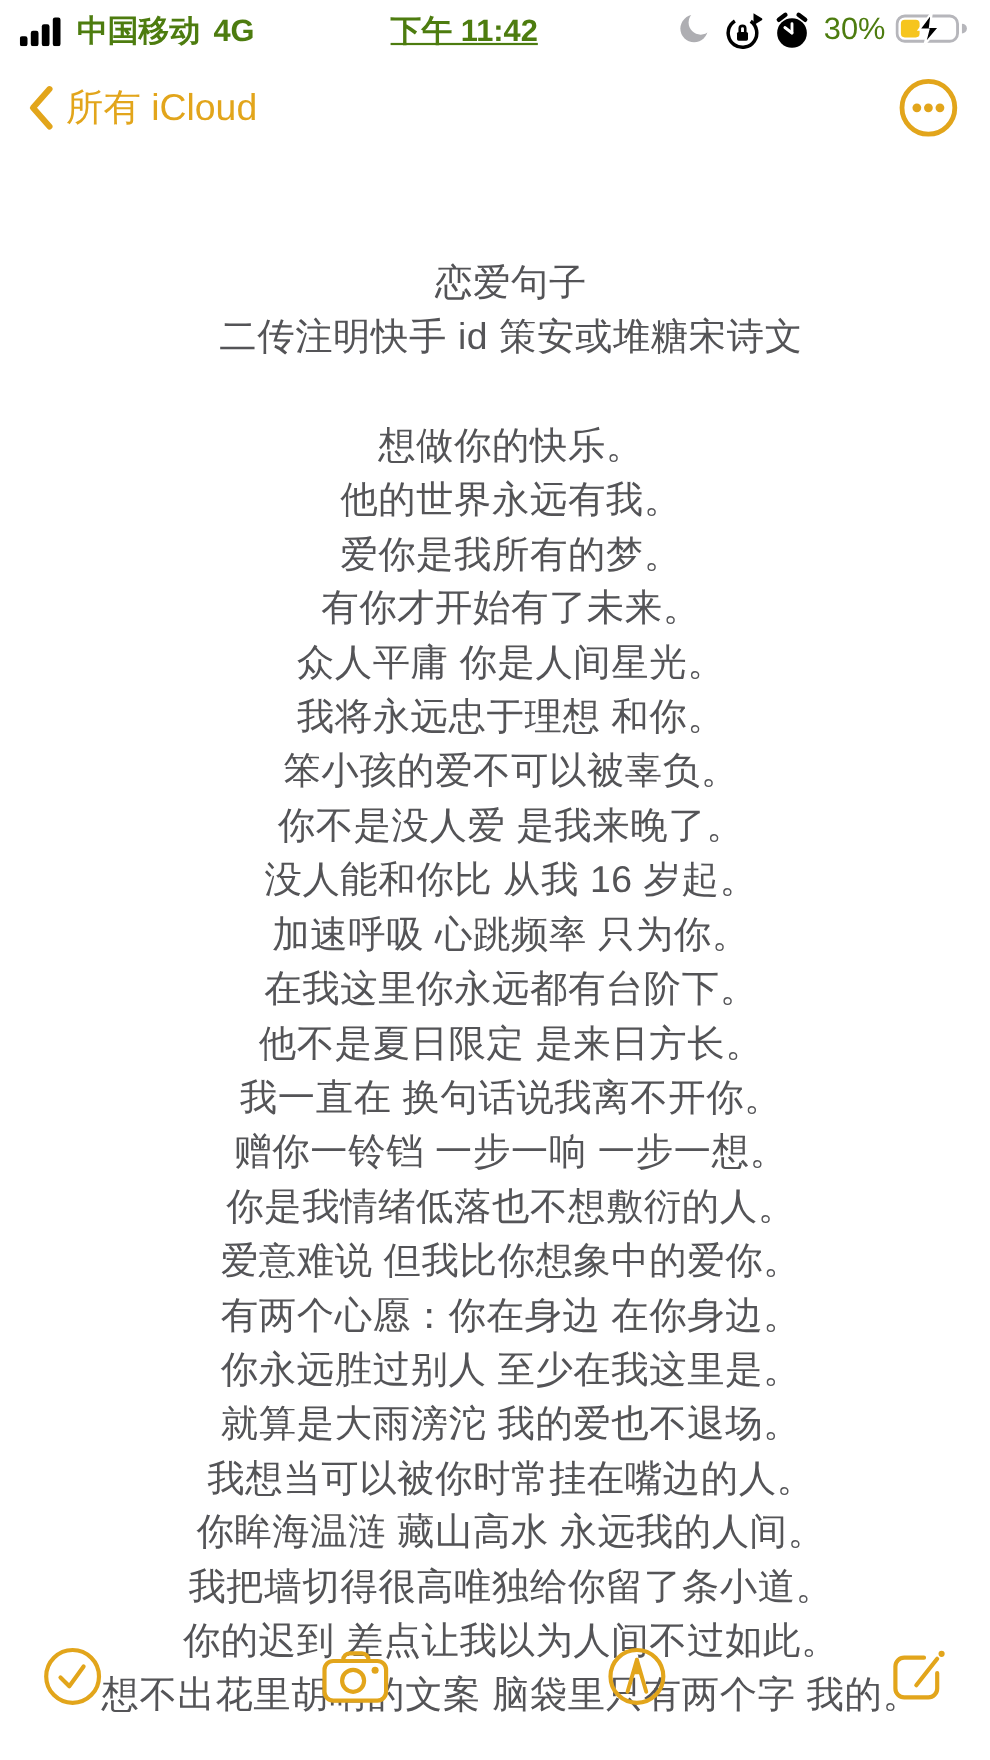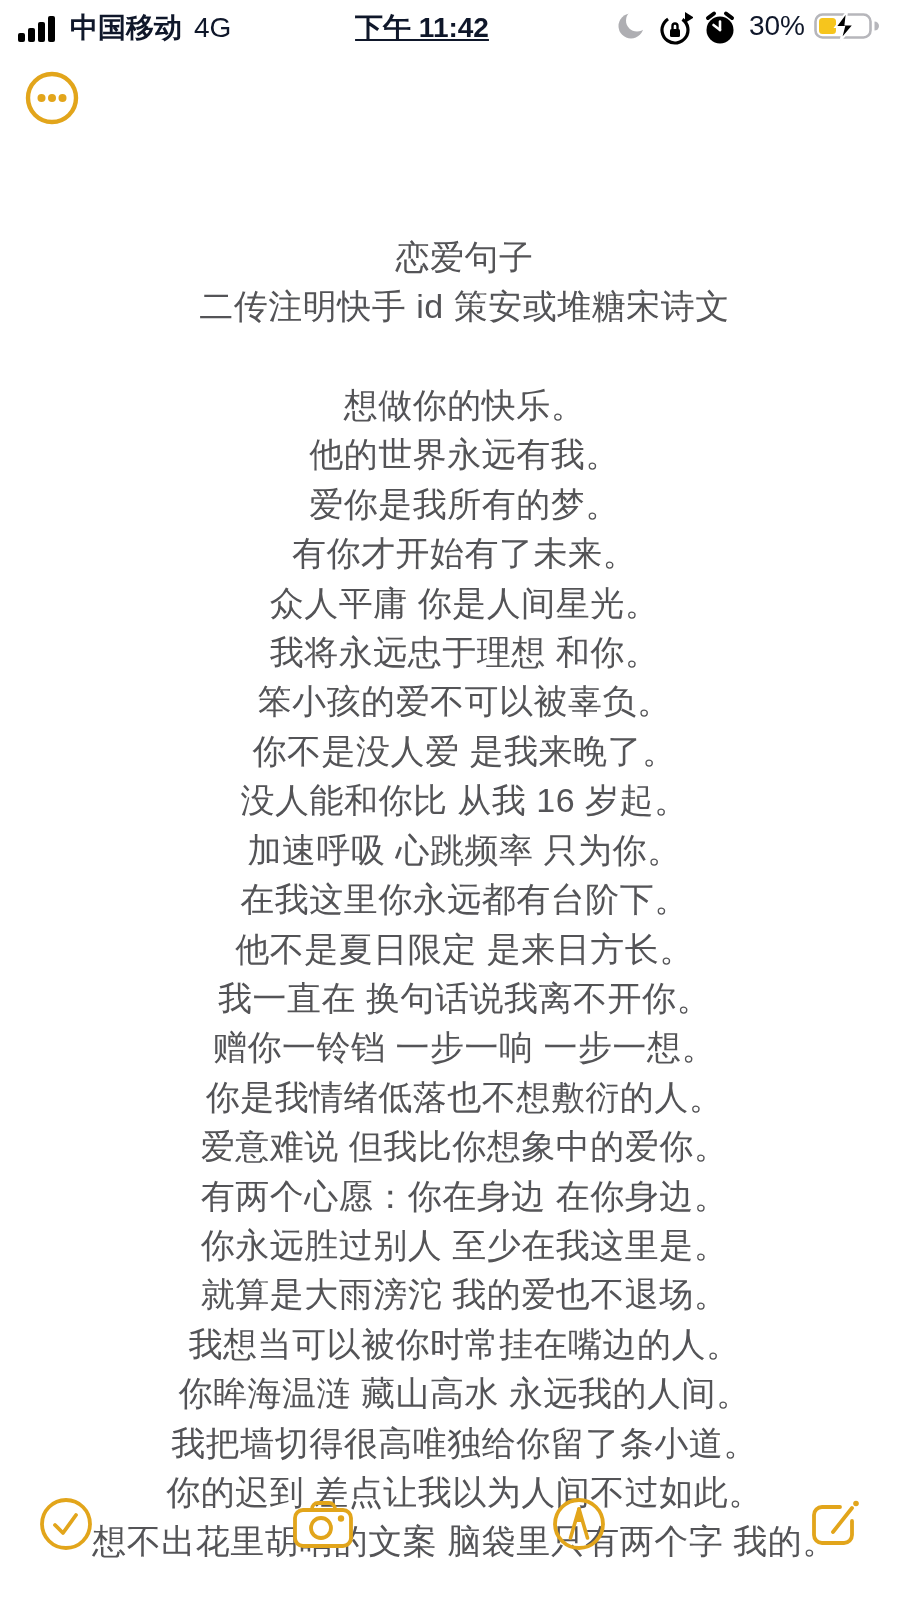--- a/index.html
+++ b/index.html
@@ -13,28 +13,28 @@
   .screen { width: 900px; height: 1600px; position: relative; background: #fff; }
 
   
   .status-bar {
     height: 48px;
     display: flex;
     align-items: center;
     padding: 8px 18px 0 18px;
     font-size: 28px;
     font-weight: 600;
-    color: #0f172a;
+    color: #4d7c0f;
   }
   .sb-left  { flex: 1; display: flex; align-items: center; gap: 10px; }
   .sb-center{ flex: 0 0 auto; transform: translateX(-28px); text-decoration: underline; }
   .sb-right { flex: 1; display: flex; align-items: flex-start; justify-content: flex-end; gap: 9px; }
   .sb-left svg, .sb-right svg { display: block; }
   .carrier { margin-left: 2px; }
-  .network { margin-left: 2px; font-weight: 400; }
+  .network { margin-left: 2px; font-weight: 700; }
   .batt-pct { font-weight: 500; margin-left: 2px; }
 
   
   .nav-bar {
     height: 78px;
     display: flex;
     align-items: center;
     justify-content: space-between;
     padding: 22px 28px 0 24px;
   }
@@ -123,20 +123,28 @@
           <rect x="1.5" y="4.5" width="55" height="23" rx="7" fill="none" stroke="#B6B6BB" stroke-width="2.6"></rect>
           <path d="M 60.5 11.5 a 4.5 4.5 0 0 1 0 9 z" fill="#B6B6BB"></path>
           <rect x="5" y="8" width="17" height="16" rx="3.5" fill="var(--battery-fill)"></rect>
           <path d="M 33 1.5 L 21.5 17 h 8.5 L 26.5 30.5 L 40 14.5 h -8.5 Z" fill="#000" stroke="#fff" stroke-width="2"></path>
         </svg>
       </span>
     </div>
   </header>
 
   <nav class="nav-bar">
+    <button class="back-button">
+      <span>
+        <svg width="26" height="44" viewBox="0 0 26 44">
+          <polyline points="21,5 6,22 21,39" fill="none" stroke="var(--accent)" stroke-width="5.5" stroke-linecap="round" stroke-linejoin="round"></polyline>
+        </svg>
+      </span>
+      <span>所有 iCloud</span>
+    </button>
     <button class="more-button">
       <span>
         <svg width="56" height="56" viewBox="0 0 56 56">
           <circle cx="28" cy="28" r="24" fill="none" stroke="var(--accent)" stroke-width="4.4"></circle>
           <circle cx="17.5" cy="28" r="4" fill="var(--accent)"></circle>
           <circle cx="28" cy="28" r="4" fill="var(--accent)"></circle>
           <circle cx="38.5" cy="28" r="4" fill="var(--accent)"></circle>
         </svg>
       </span>
     </button>

